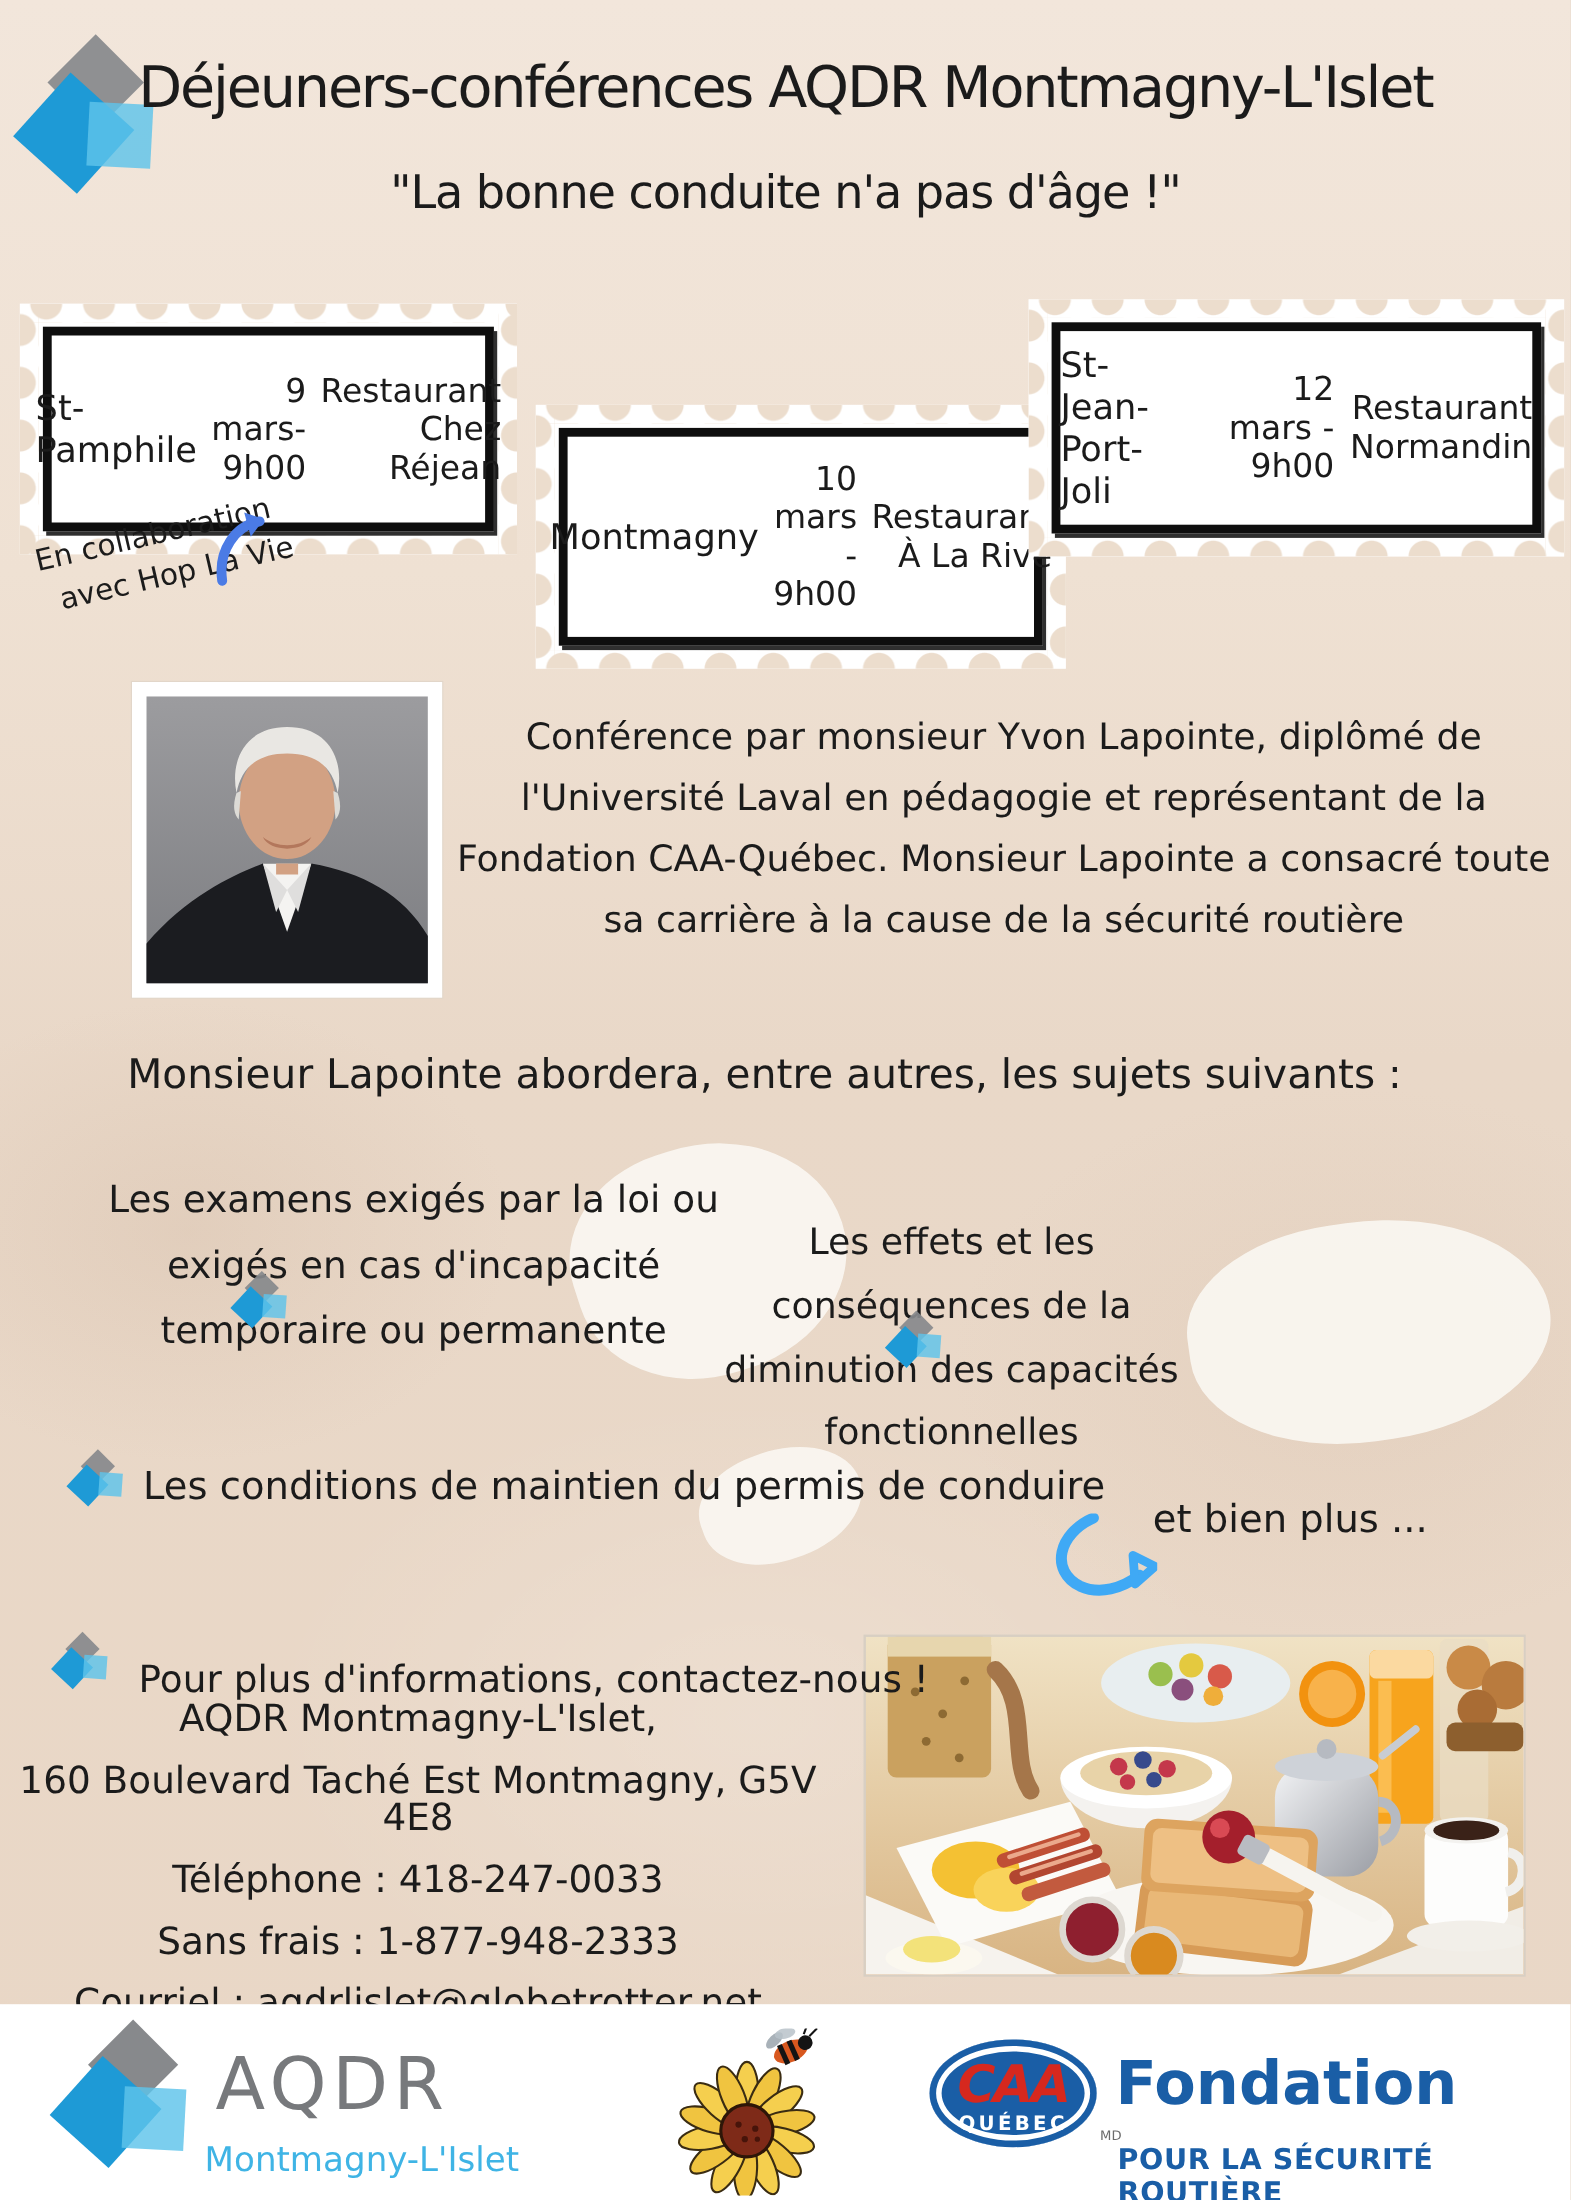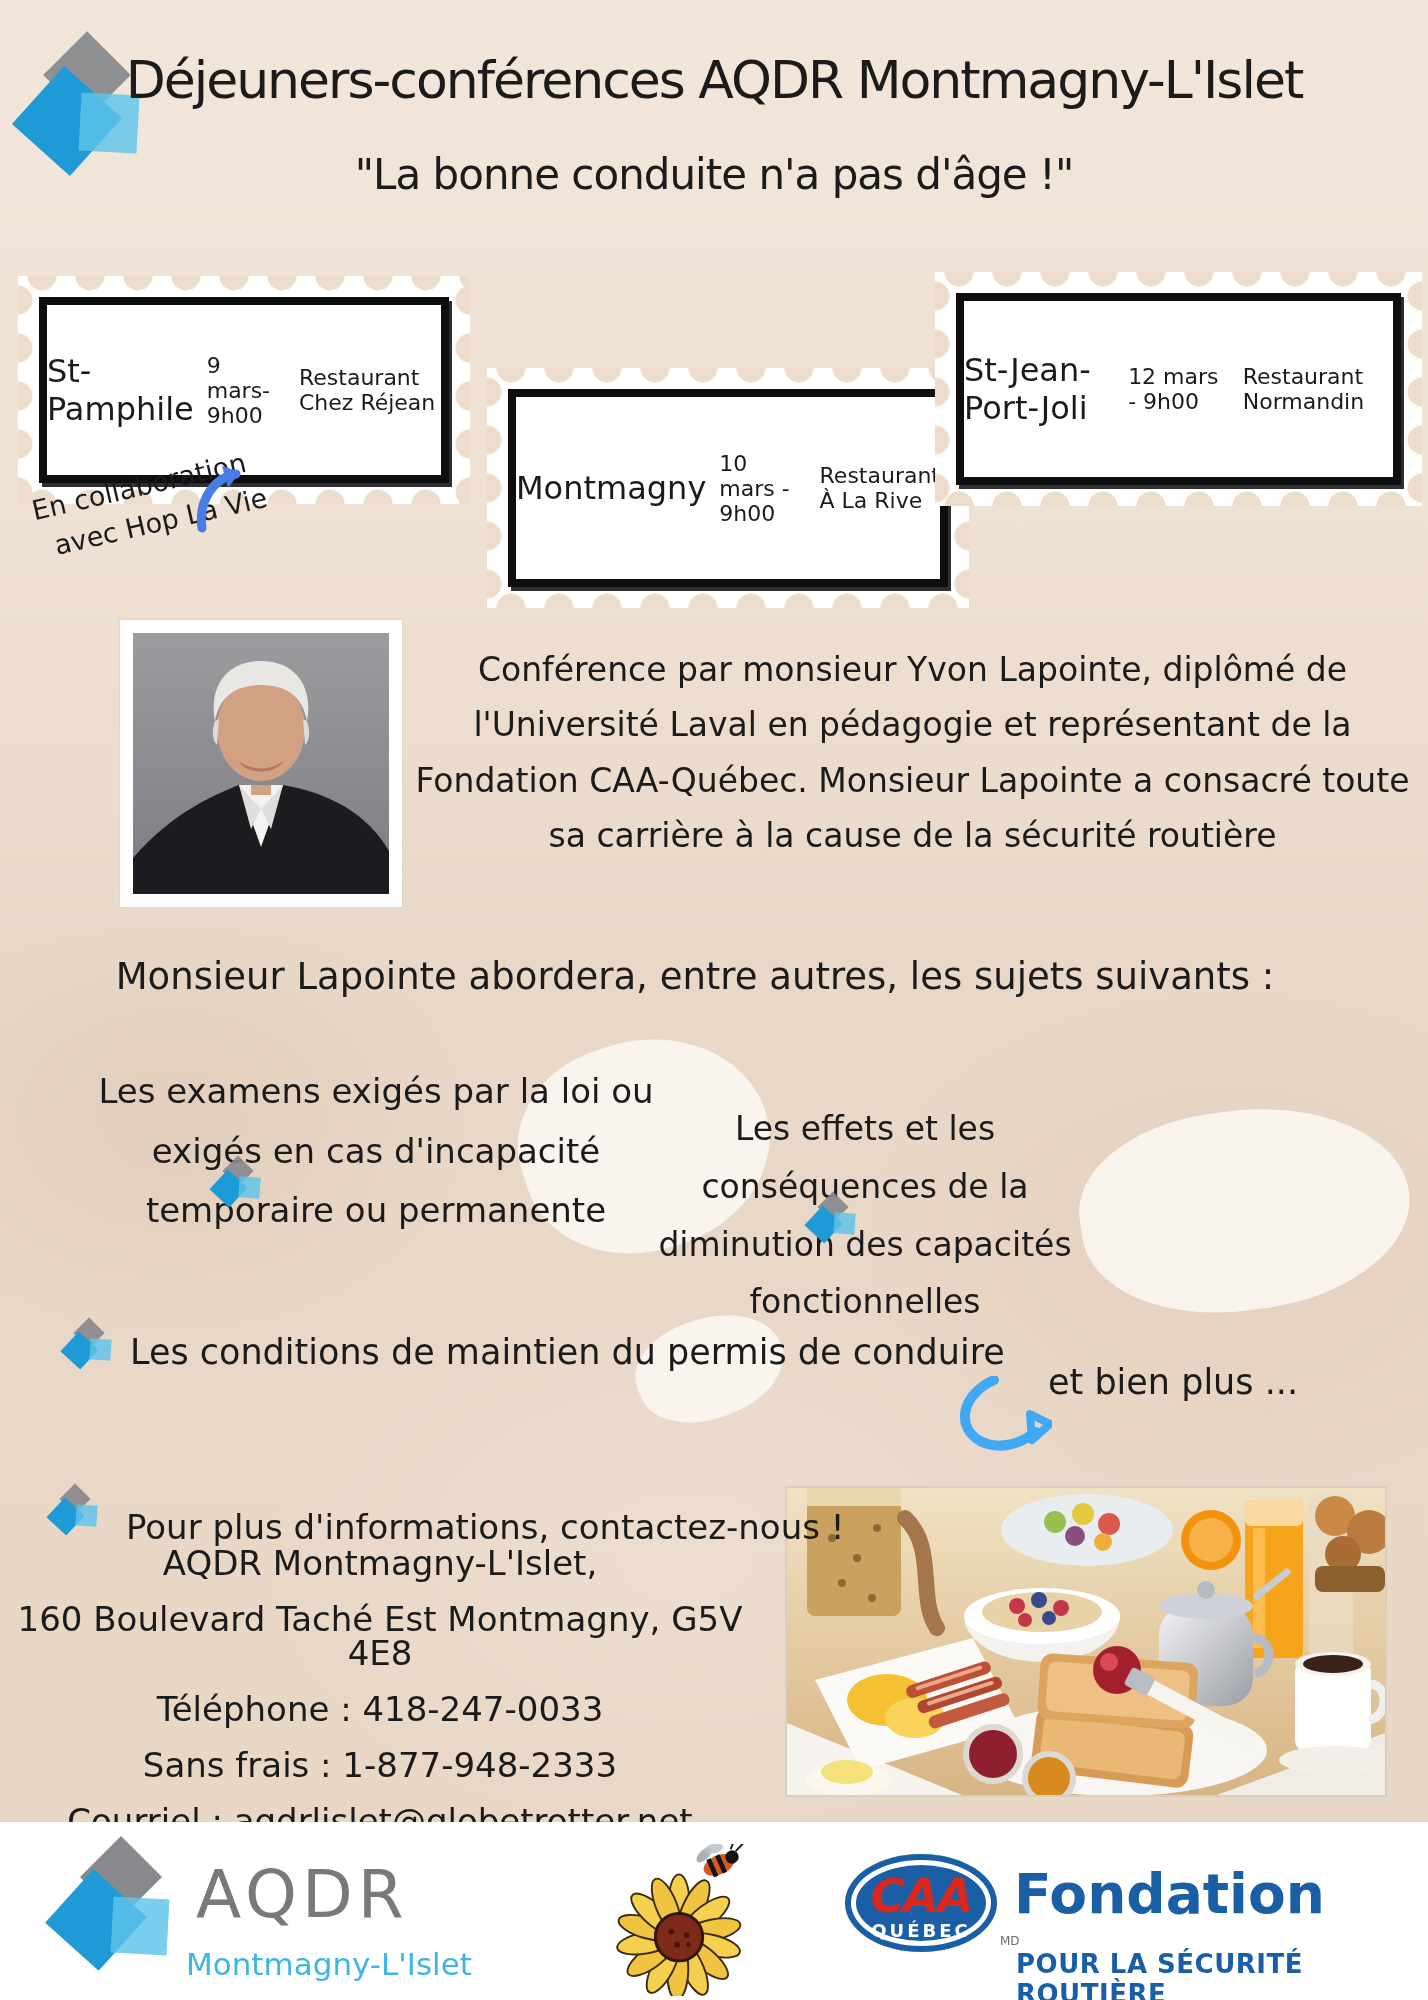--- a/index.html
+++ b/index.html
@@ -43,21 +43,21 @@
     background-repeat:repeat-x,repeat-x,repeat-y,repeat-y;
     background-position:top left,bottom left,top left,top right;
     box-sizing:border-box;padding:21px;
   }
   .stamp-inner{
     height:100%;box-sizing:border-box;border:8px solid #0e0e0e;background:#fff;
     display:flex;flex-direction:row;justify-content:center;align-items:center;gap:13px;
     box-shadow:3px 4px 0 rgba(10,10,10,.85);
   }
   .stamp-city{font-size:32px;}
-  .stamp-line{font-size:22px;}
+  .stamp-line{font-size:30px;text-align:right;}
   
   .collab{left:28px;top:492px;width:240px;font-size:27px;line-height:1.45;transform:rotate(-13deg);transform-origin:left top;}
   .collab .l2{margin-left:14px;}
   
   .portrait{left:120px;top:620px;width:282px;height:287px;background:#fff;box-sizing:border-box;padding:13px;box-shadow:0 0 0 1px #e2d6c9;}
   .portrait svg{display:block;width:100%;height:100%;}
   .bio{left:415px;top:642px;width:995px;font-size:33px;line-height:1.68;text-align:center;}
   .topics-heading{left:80px;top:955px;width:1230px;font-size:37px;text-align:center;}
   
   .brush{background:#faf6f1;border-radius:45% 55% 50% 50%;opacity:.92;z-index:0;}

